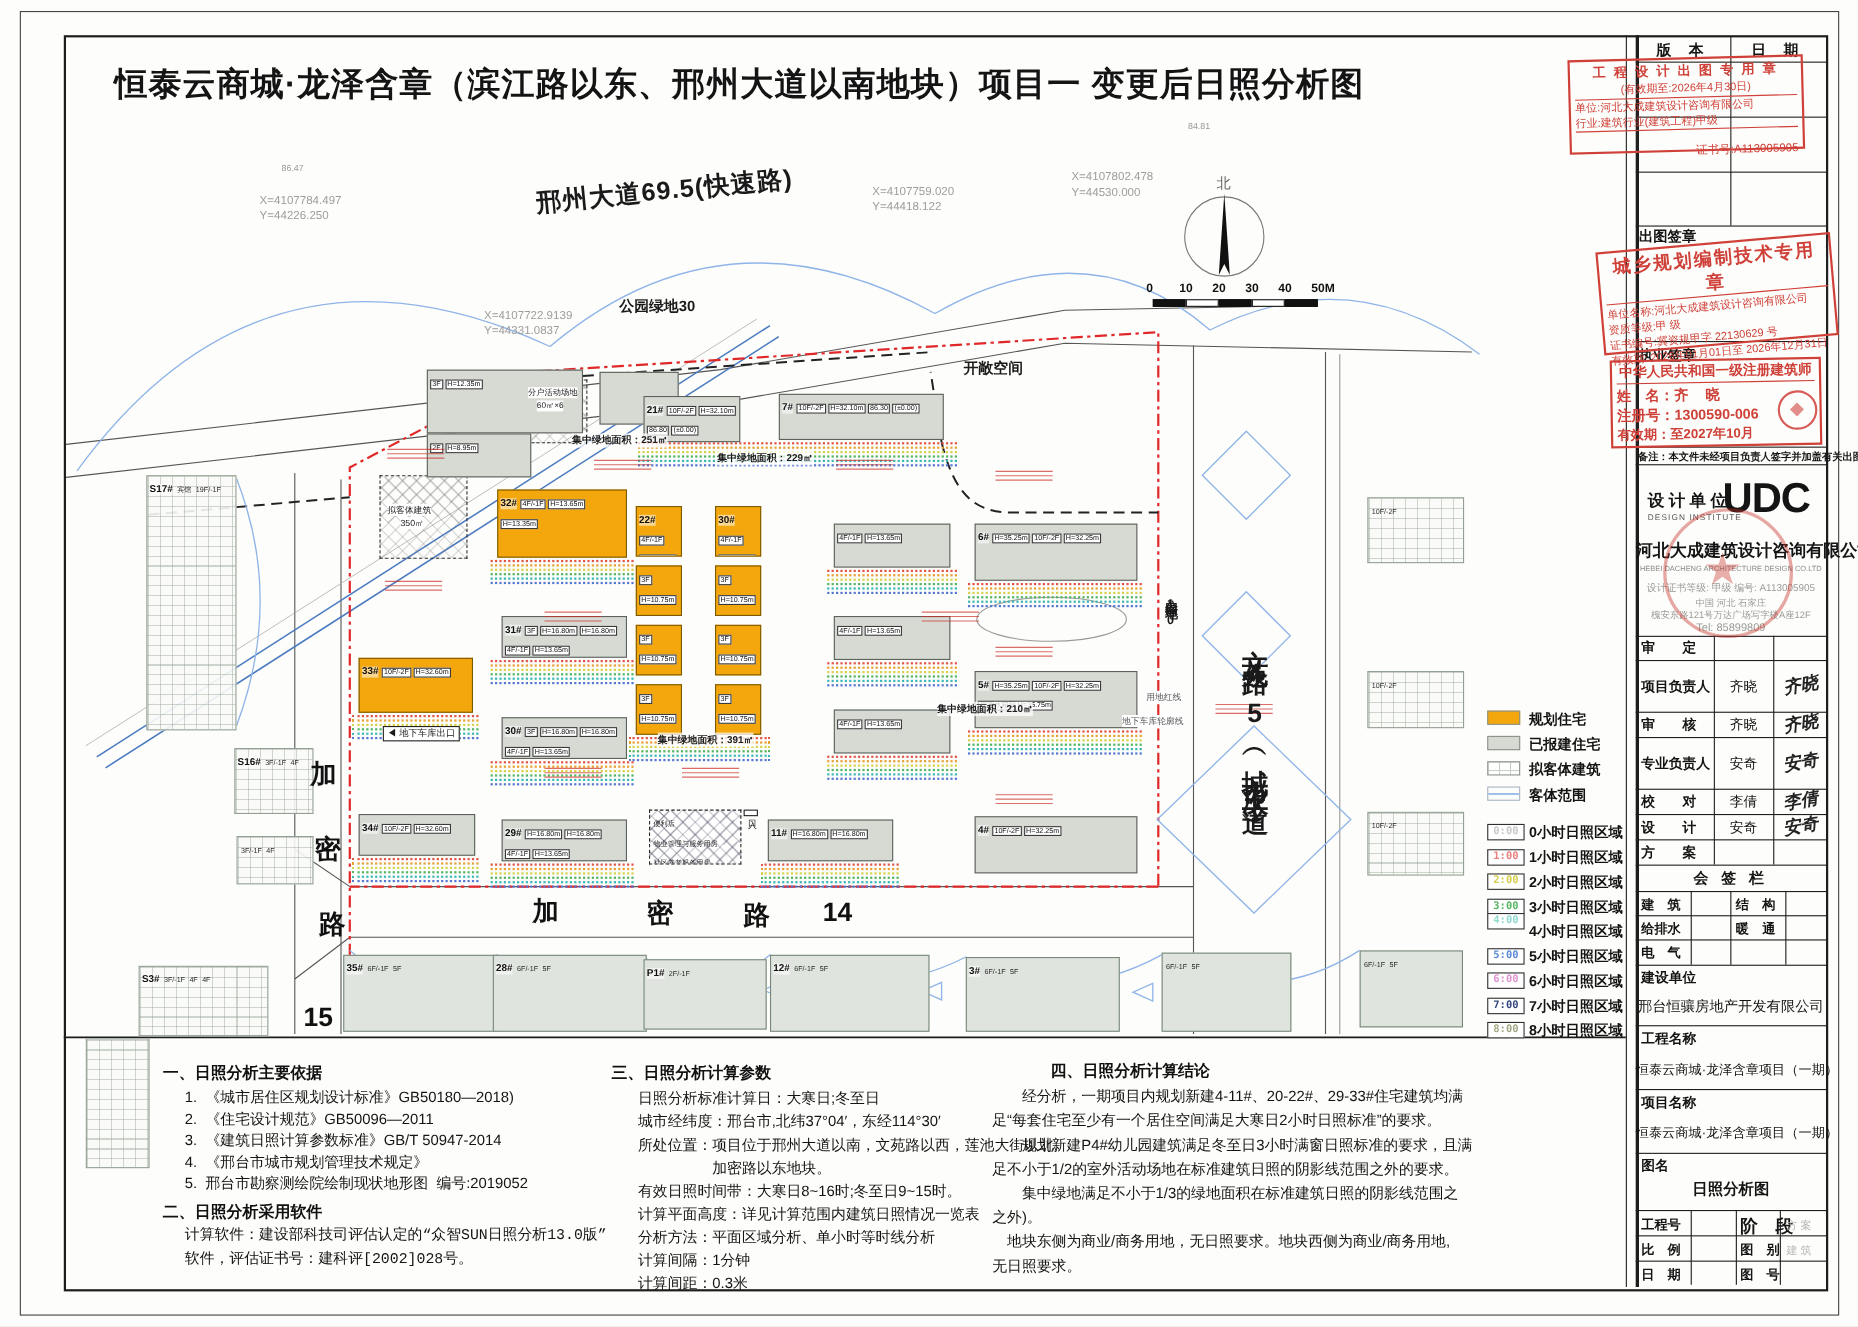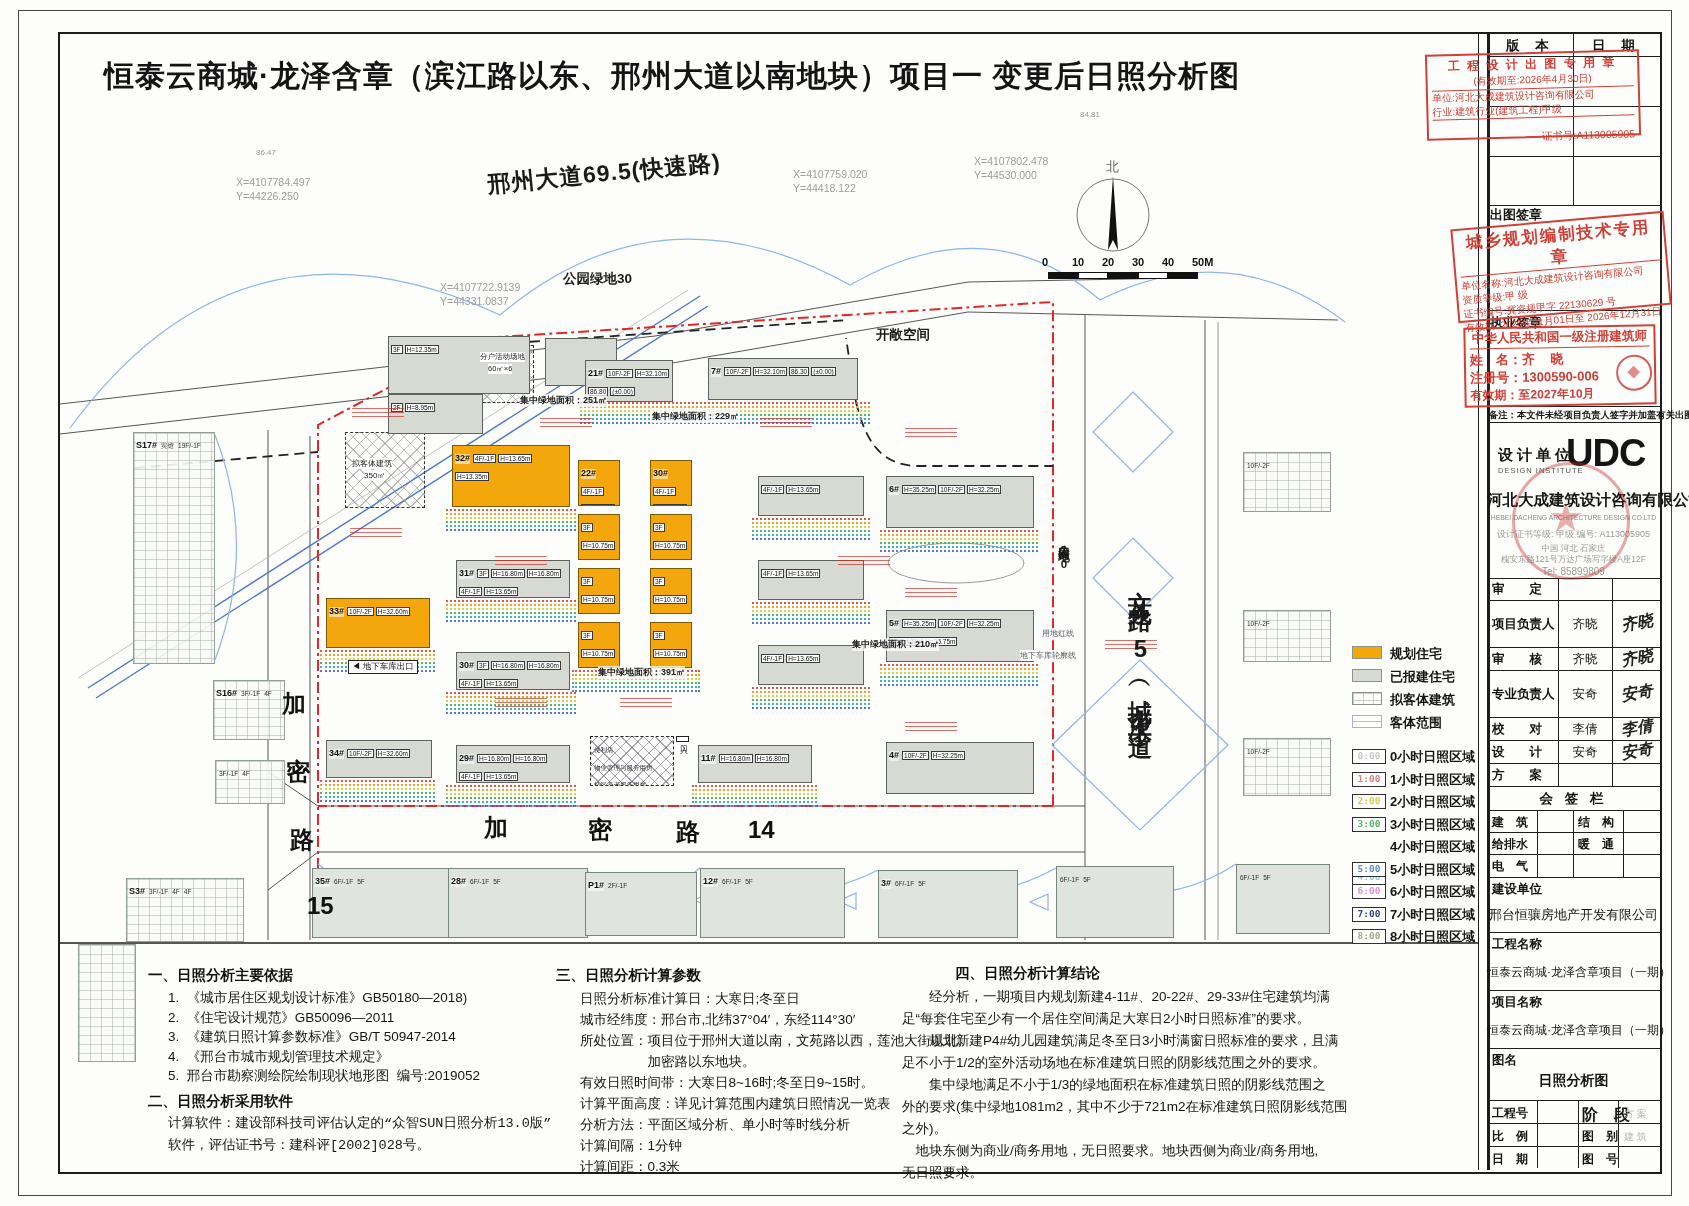--- a/index.html
+++ b/index.html
@@ -368,21 +368,21 @@
   <div id="greenlabels-layer">
       <div class="glabel" style="left: 520px; top: 394px;">集中绿地面积：251㎡</div>
       <div class="glabel" style="left: 652px; top: 410px;">集中绿地面积：229㎡</div>
       <div class="glabel" style="left: 598px; top: 666px;">集中绿地面积：391㎡</div>
       <div class="glabel" style="left: 852px; top: 638px;">集中绿地面积：210㎡</div>
     </div>
   <div id="roadchars-layer">
       <div class="roadchar" style="left: 282px; top: 688px;">加</div>
       <div class="roadchar" style="left: 286px; top: 756px;">密</div>
       <div class="roadchar" style="left: 290px; top: 824px;">路</div>
-      <div class="roadchar" style="left: 276px; top: 892px; margin-left: 31px;">15</div>
+      <div class="roadchar" style="left: 276px; top: 912px;">15</div>
       <div class="roadchar" style="left: 484px; top: 812px;">加</div>
       <div class="roadchar" style="left: 588px; top: 814px;">密</div>
       <div class="roadchar" style="left: 676px; top: 816px;">路</div>
       <div class="roadchar" style="left: 748px; top: 816px;">14</div>
     </div>
 
   <div class="maplabel" style="left:487px;top:158px;font-size:23px;font-weight:700;transform:rotate(-5.5deg);letter-spacing:1px;">邢州大道69.5(快速路)</div>
   <div class="maplabel" style="left:1124px;top:572px;writing-mode:vertical-rl;text-orientation:upright;font-size:24px;font-weight:700;letter-spacing:9px;">文苑路45（城市次干道）</div>
   <div class="maplabel" style="left:563px;top:270px;font-size:13.5px;font-weight:600;">公园绿地30</div>
   <div class="maplabel" style="left:1056px;top:536px;writing-mode:vertical-rl;text-orientation:upright;font-size:11.5px;font-weight:600;letter-spacing:2px;">公园绿地10</div>
@@ -418,21 +418,21 @@
       <div class="lg-sw" style="top: 715px; border: 1px solid rgb(170, 180, 196); background: linear-gradient(transparent 42%, rgb(159, 192, 232) 42%, rgb(159, 192, 232) 58%, transparent 58%);"></div>
       <div class="lg-label" style="top: 714px;">客体范围</div>
       <div class="lg-box" style="top: 749px; color: rgb(201, 201, 201);">0:00</div>
       <div class="lg-label" style="top: 748px;">0小时日照区域</div>
       <div class="lg-box" style="top: 771.5px; color: rgb(232, 128, 128);">1:00</div>
       <div class="lg-label" style="top: 770.5px;">1小时日照区域</div>
       <div class="lg-box" style="top: 794px; color: rgb(214, 206, 78);">2:00</div>
       <div class="lg-label" style="top: 793px;">2小时日照区域</div>
       <div class="lg-box" style="top: 816.5px; color: rgb(88, 183, 99);">3:00</div>
       <div class="lg-label" style="top: 815.5px;">3小时日照区域</div>
-      <div class="lg-box" style="top: 870px; color: rgb(143, 216, 207);">4:00</div>
+      <div class="lg-box" style="top: 830px; color: rgb(143, 216, 207);">4:00</div>
       <div class="lg-label" style="top: 838px;">4小时日照区域</div>
       <div class="lg-box" style="top: 861.5px; color: rgb(92, 139, 214);">5:00</div>
       <div class="lg-label" style="top: 860.5px;">5小时日照区域</div>
       <div class="lg-box" style="top: 884px; color: rgb(222, 148, 210);">6:00</div>
       <div class="lg-label" style="top: 883px;">6小时日照区域</div>
       <div class="lg-box" style="top: 906.5px; color: rgb(53, 72, 126);">7:00</div>
       <div class="lg-label" style="top: 905.5px;">7小时日照区域</div>
       <div class="lg-box" style="top: 929px; color: rgb(163, 168, 132);">8:00</div>
       <div class="lg-label" style="top: 928px;">8小时日照区域</div>
     </div>
@@ -596,18 +596,17 @@
       <div>计算间隔：1分钟</div>
       <div>计算间距：0.3米</div>
     </div>
   <div class="note-h" style="left:955px;top:964px;">四、日照分析计算结论</div>
   <div class="note-body" id="s4-body" style="left:902px;top:986px;line-height:22px;">
       <div>　　经分析，一期项目内规划新建4-11#、20-22#、29-33#住宅建筑均满</div>
       <div>足“每套住宅至少有一个居住空间满足大寒日2小时日照标准”的要求。</div>
       <div>　　规划新建P4#幼儿园建筑满足冬至日3小时满窗日照标准的要求，且满</div>
       <div>足不小于1/2的室外活动场地在标准建筑日照的阴影线范围之外的要求。</div>
       <div>　　集中绿地满足不小于1/3的绿地面积在标准建筑日照的阴影线范围之</div>
-      <div>外的要求(集中绿地1081m2，其中不少于721m2在标准建筑日照阴影线范围</div>
       <div>之外)。</div>
       <div>　地块东侧为商业/商务用地，无日照要求。地块西侧为商业/商务用地,</div>
       <div>无日照要求。</div>
     </div>
 </div>
 
 </body></html>

